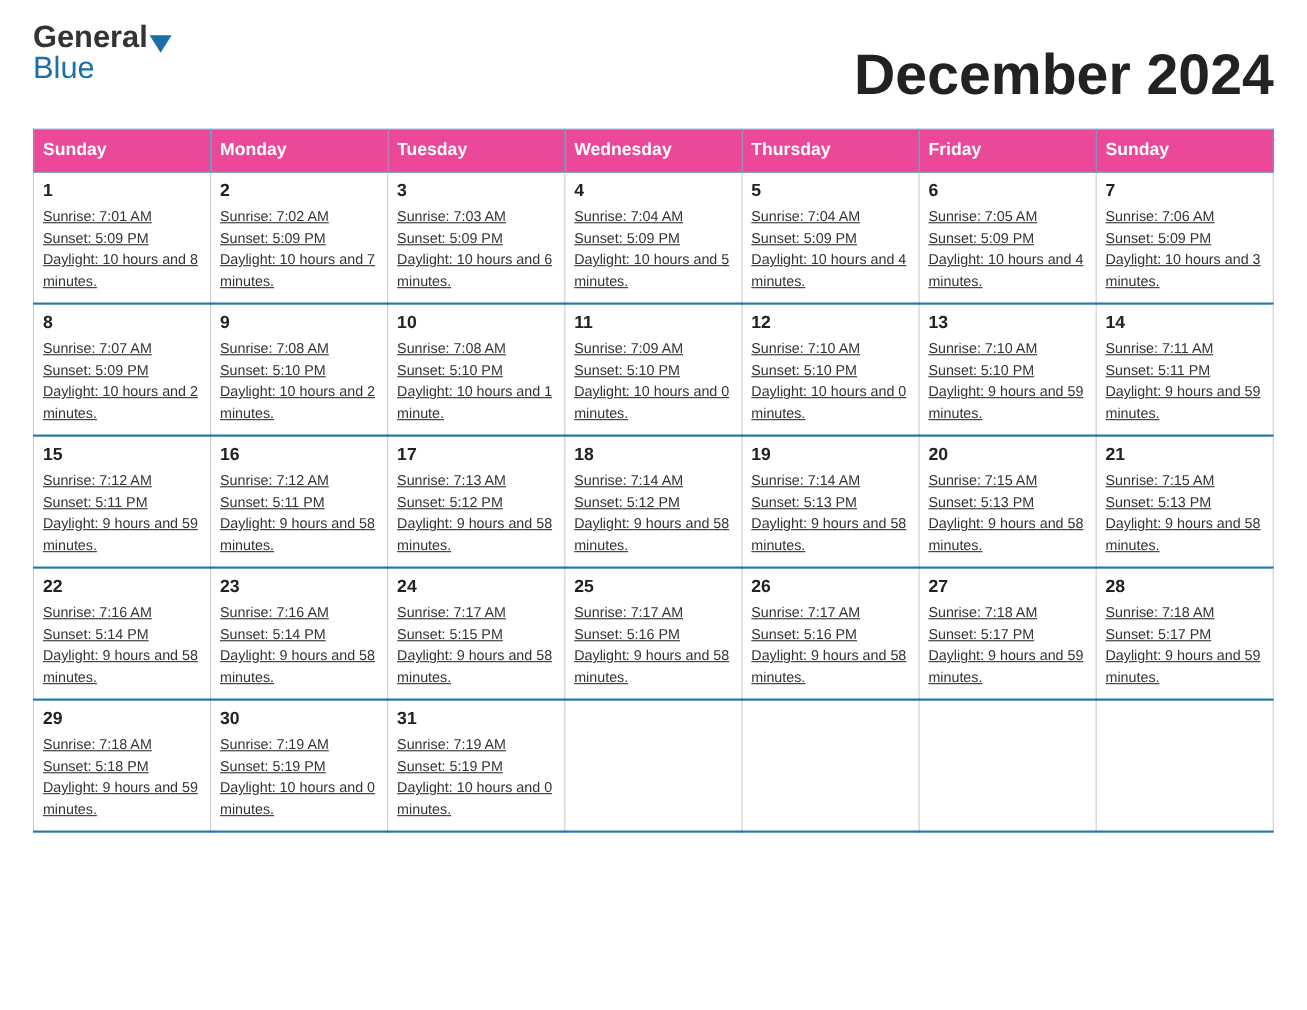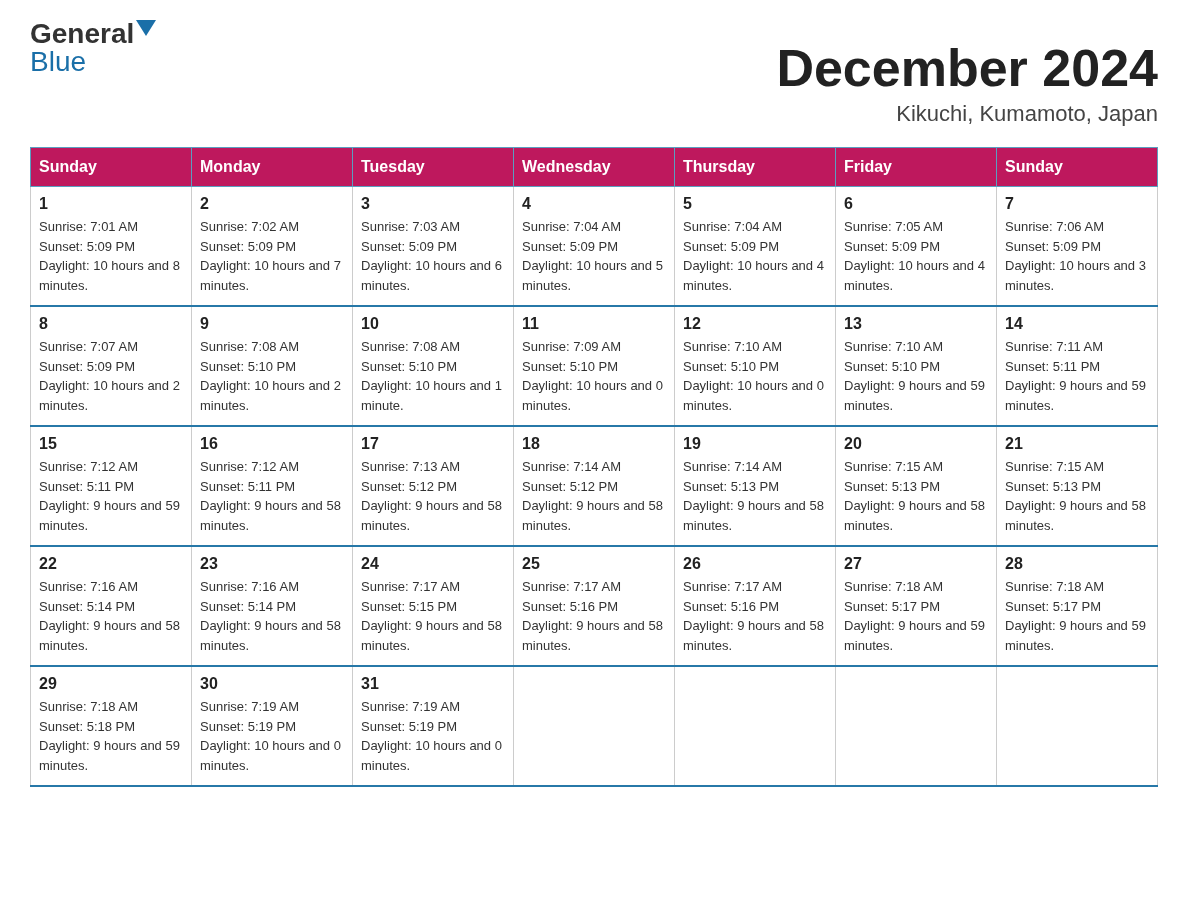--- a/index.html
+++ b/index.html
@@ -38,21 +38,21 @@
       width: 0;
       height: 0;
       border-left: 10px solid transparent;
       border-right: 10px solid transparent;
       border-top: 16px solid #1a6fa8;
       margin-left: 2px;
       vertical-align: middle;
     }
     .logo-line1 {
       display: flex;
-      align-items: flex-start;
+      align-items: flex-end;
     }
     .title-block {
       text-align: right;
       margin-top: 20px;
     }
     .title-block h1 {
       font-size: 52px;
       font-weight: bold;
       color: #222;
       line-height: 1.1;
@@ -62,21 +62,21 @@
       font-weight: normal;
       color: #444;
       margin-top: 4px;
     }
     .calendar {
       width: 100%;
       border-collapse: collapse;
       border: 1px solid #aaa;
     }
     .calendar thead tr th {
-      background-color: #be185d;
+      background-color: #ec4899;
       color: #fff;
       font-size: 16px;
       font-weight: bold;
       padding: 10px 8px;
       text-align: left;
       border: 1px solid #5a9ec0;
     }
     .calendar tbody tr td {
       vertical-align: top;
       padding: 8px 8px 10px 8px;
@@ -91,20 +91,21 @@
       font-size: 16px;
       font-weight: bold;
       color: #222;
       display: block;
       margin-bottom: 4px;
     }
     .calendar tbody tr td .day-info {
       font-size: 13px;
       line-height: 1.5;
       color: #333;
+      text-decoration: underline;
     }
     .calendar tbody tr td.empty {
       background: #fff;
     }
     .calendar tbody tr {
       border-bottom: 2px solid #2778a8;
     }
   </style>
 </head>
 <body>
@@ -112,21 +113,20 @@
 <div class="header">
   <div class="logo">
     <div class="logo-line1">
       <span class="logo-text-general">General</span>
       <span class="logo-triangle"></span>
     </div>
     <span class="logo-text-blue">Blue</span>
   </div>
   <div class="title-block">
     <h1>December 2024</h1>
-    <h2>Kikuchi, Kumamoto, Japan</h2>
   </div>
 </div>
 
 <table class="calendar">
   <thead>
     <tr>
       <th>Sunday</th>
       <th>Monday</th>
       <th>Tuesday</th>
       <th>Wednesday</th>

